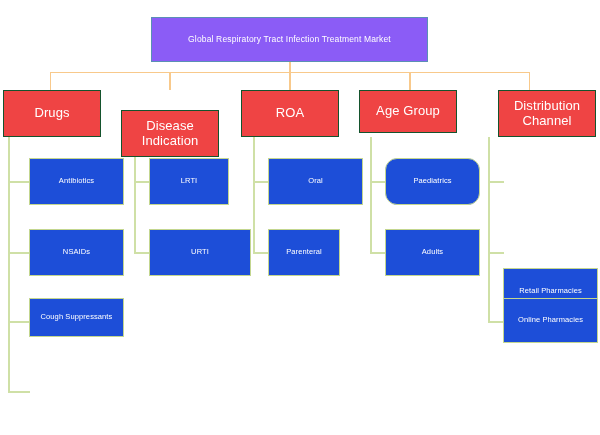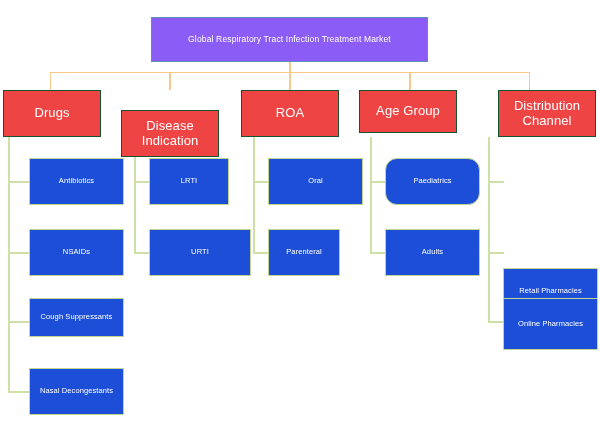--- a/index.html
+++ b/index.html
@@ -116,23 +116,20 @@
 
   <div class="node node-leaf" style="left:29px; top:158px; width:95px; height:47px;">
     <span>Antibiotics</span>
   </div>
   <div class="node node-leaf" style="left:29px; top:229px; width:95px; height:47px;align-items:center;">
     <span>NSAIDs</span>
   </div>
   <div class="node node-leaf" style="left:29px; top:298px; width:95px; height:39px;">
     <span>Cough Suppressants</span>
   </div>
-  <div class="node node-leaf" style="left:29px; top:368px; width:95px; height:47px;">
-    <span>Nasal Decongestants</span>
-  </div>
 
   <div class="node node-leaf" style="left:149px; top:158px; width:80px; height:47px;">
     <span>LRTI</span>
   </div>
   <div class="node node-leaf" style="left:149px; top:229px; width:102px; height:47px;">
     <span>URTI</span>
   </div>
 
   <div class="node node-leaf" style="left:268px; top:158px; width:95px; height:47px;">
     <span>Oral</span>
@@ -144,17 +141,17 @@
   <div class="node node-leaf" style="left:385px; top:158px; width:95px; height:47px;border-radius:12px;">
     <span>Paediatrics</span>
   </div>
   <div class="node node-leaf" style="left:385px; top:229px; width:95px; height:47px;">
     <span>Adults</span>
   </div>
 
   <div class="node node-leaf" style="left:503px; top:229px; width:95px; height:47px;margin-top:39px;">
     <span>Retail Pharmacies</span>
   </div>
-  <div class="node node-leaf" style="left:503px; top:298px; width:95px; height:52px;">
+  <div class="node node-leaf" style="left:503px; top:298px; width:95px; height:45px;">
     <span>Online Pharmacies</span>
   </div>
 
 </div>
 
 </body></html>

